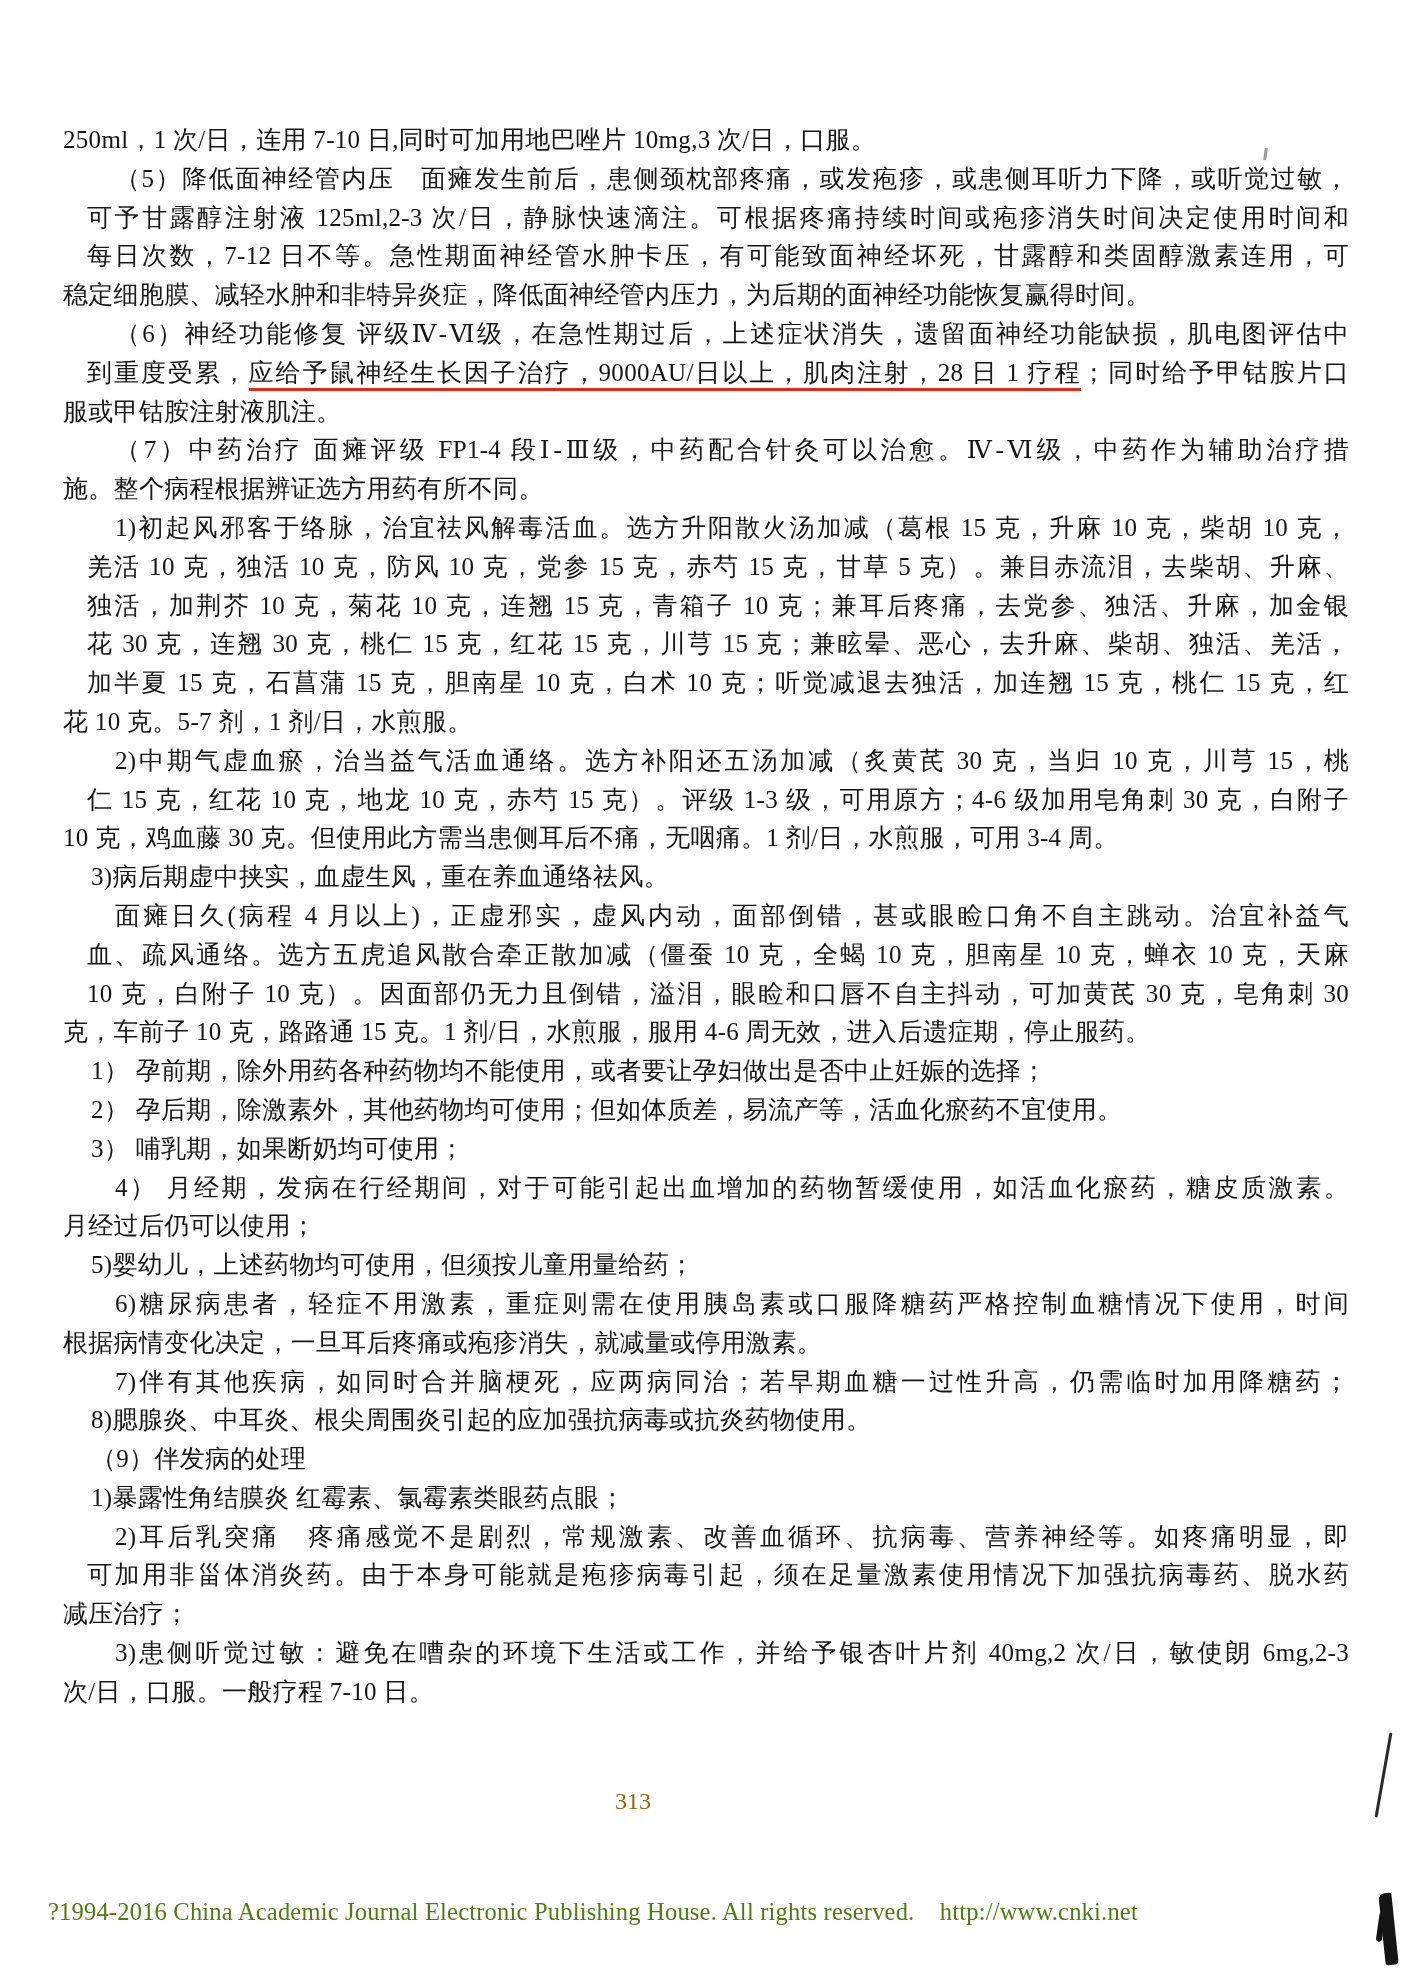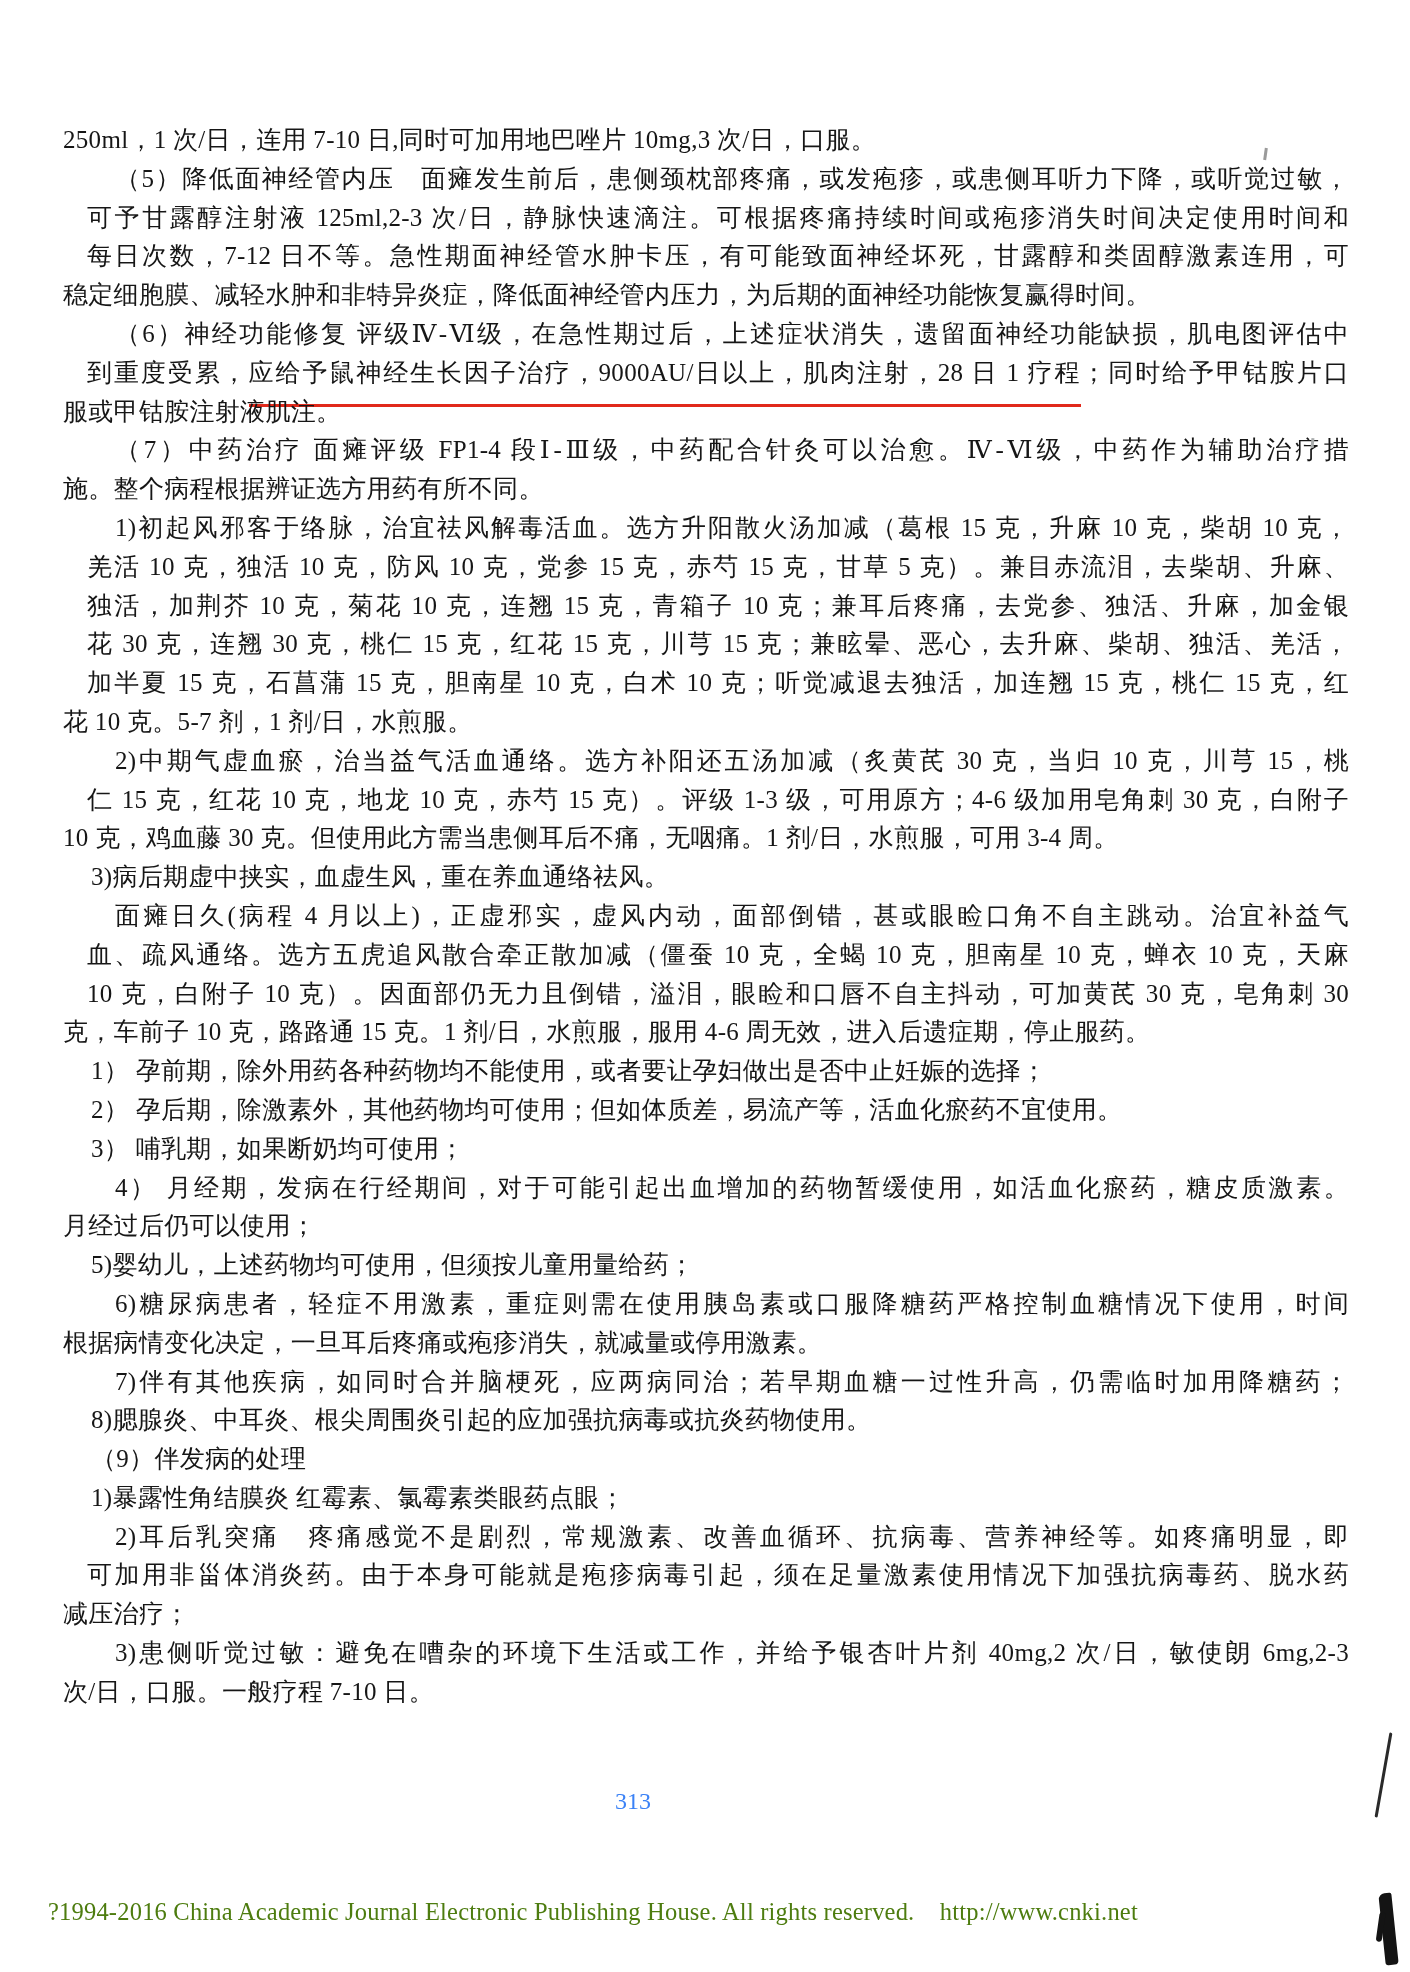--- a/index.html
+++ b/index.html
@@ -17,28 +17,28 @@
     left:63px;top:121px;width:1286px;
     font-size:25px;
     line-height:38.8px;
     letter-spacing:0.3px;
   }
   .line{white-space:pre-wrap;height:38.8px;overflow:visible;}
   .line.indent{padding-left:28px;}
   .line.fill{text-align:justify;text-align-last:justify;margin-left:24px;}
   .red-underline{
     border-bottom:3px solid #e1291b;
-    padding-bottom:18px;
+    padding-bottom:2px;
   }
   .page-number{
     position:absolute;
     left:567px;top:1788px;width:132px;
     text-align:center;
     font-size:24px;
-    color:#3b82f6;
+    color:#a16207;
   }
   .footer{
     position:absolute;
     left:48px;top:1898px;width:1340px;
     font-size:24.5px;
     color:#4d7c0f;
     white-space:pre;
     letter-spacing:0.2px;
   }
   

